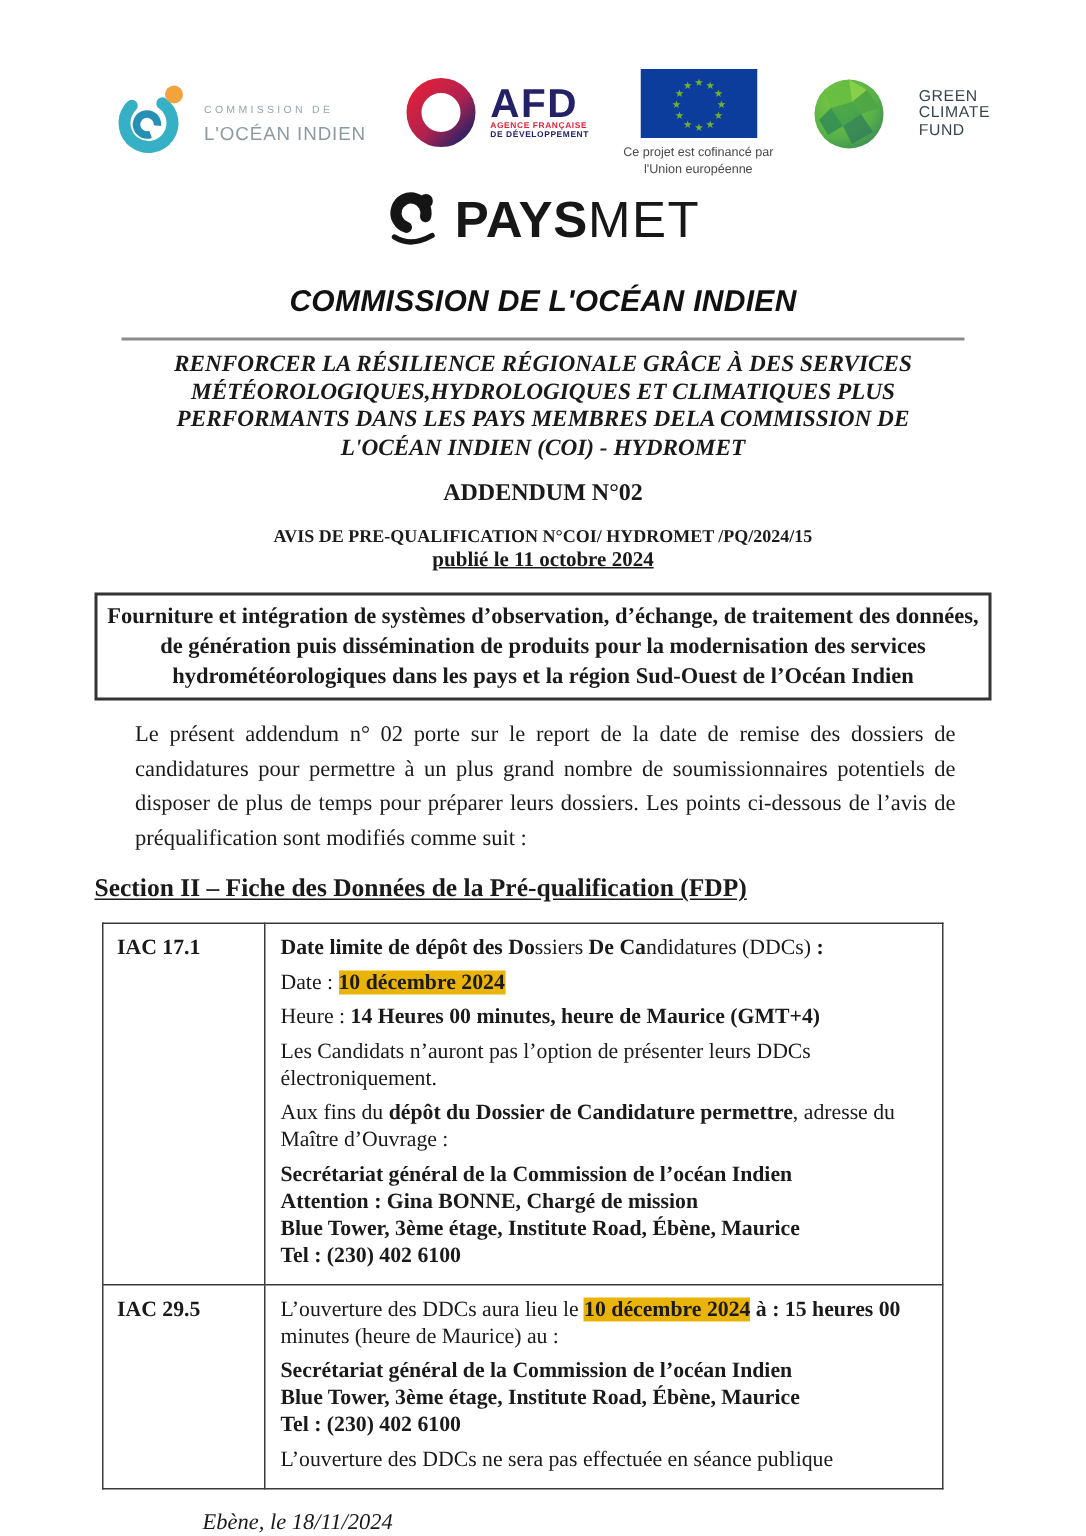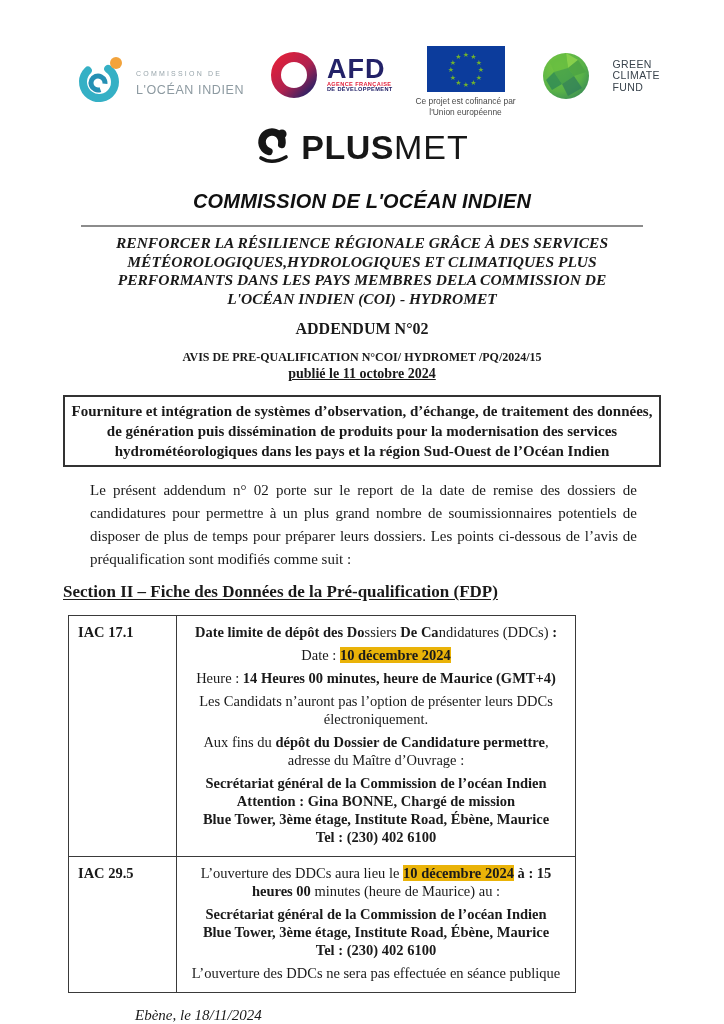--- a/index.html
+++ b/index.html
@@ -40,25 +40,25 @@
   .avis{font-weight:700;font-size:12px;text-align:center;margin-top:12px;}
   .published{font-weight:700;font-size:14px;text-align:center;text-decoration:underline;margin-top:1px;}
   
   .subject-box{border:2px solid #333;margin:13px 63px 0;padding:4px 6px;
     font-weight:700;font-size:15px;text-align:center;line-height:20px;white-space:pre-line;}
   
   .intro{margin:12px 87px 0 90px;font-size:15px;line-height:23px;text-align:justify;}
   .section-heading{margin:11px 0 0 63px;font-weight:700;font-size:17px;
     text-decoration:underline;text-underline-offset:2px;}
   
-  table.mods{border-collapse:collapse;margin:13px 0 0 68px;width:508px;table-layout:fixed;}
+  table.mods{border-collapse:collapse;margin:13px 0 0 68px;width:561px;table-layout:fixed;}
   table.mods td{border:1.5px solid #3a3a3a;vertical-align:top;font-size:14.5px;line-height:18px;}
   td.ref{width:92px;font-weight:700;padding:7px 6px 0 9px;}
   td.cell{padding:2px 10px 5px 10px;}
-  td.cell p{margin:5px 0;text-align:center;}
+  td.cell p{margin:5px 0;}
   .b{font-weight:700;}
   .h{background:#eab308;}
   
   .place-date{margin:14px 0 0 135px;font-style:italic;font-size:15px;}
   svg{display:block;}
 </style>
 </head>
 <body>
 
 <div class="page">
@@ -151,21 +151,21 @@
   </div>
 
   <div class="hydromet">
     <span>
       <svg width="42" height="44" viewBox="0 0 42 44">
         <circle cx="17" cy="17" r="10" fill="none" stroke="#151515" stroke-width="7.5" stroke-linecap="round" stroke-dasharray="46 17" transform="rotate(108 17 17)"></circle>
         <circle cx="27" cy="9" r="4.6" fill="#151515"></circle>
         <path d="M6 33 Q 17 40 31 32" fill="none" stroke="#151515" stroke-width="3.6" stroke-linecap="round"></path>
       </svg>
     </span>
-    <span class="word"><span class="bold">PLUS</span><span class="reg">MET</span></span>
+    <span class="word"><span class="bold">PAYS</span><span class="reg">MET</span></span>
   </div>
 
   <div class="org-title">COMMISSION DE L'OCÉAN INDIEN</div>
   <hr class="rule">
   <div class="program">RENFORCER LA RÉSILIENCE RÉGIONALE GRÂCE À DES SERVICES
 MÉTÉOROLOGIQUES,HYDROLOGIQUES ET CLIMATIQUES PLUS
 PERFORMANTS DANS LES PAYS MEMBRES DELA COMMISSION DE
 L'OCÉAN INDIEN (COI) - HYDROMET</div>
 
   <div class="addendum">ADDENDUM N°02</div>

